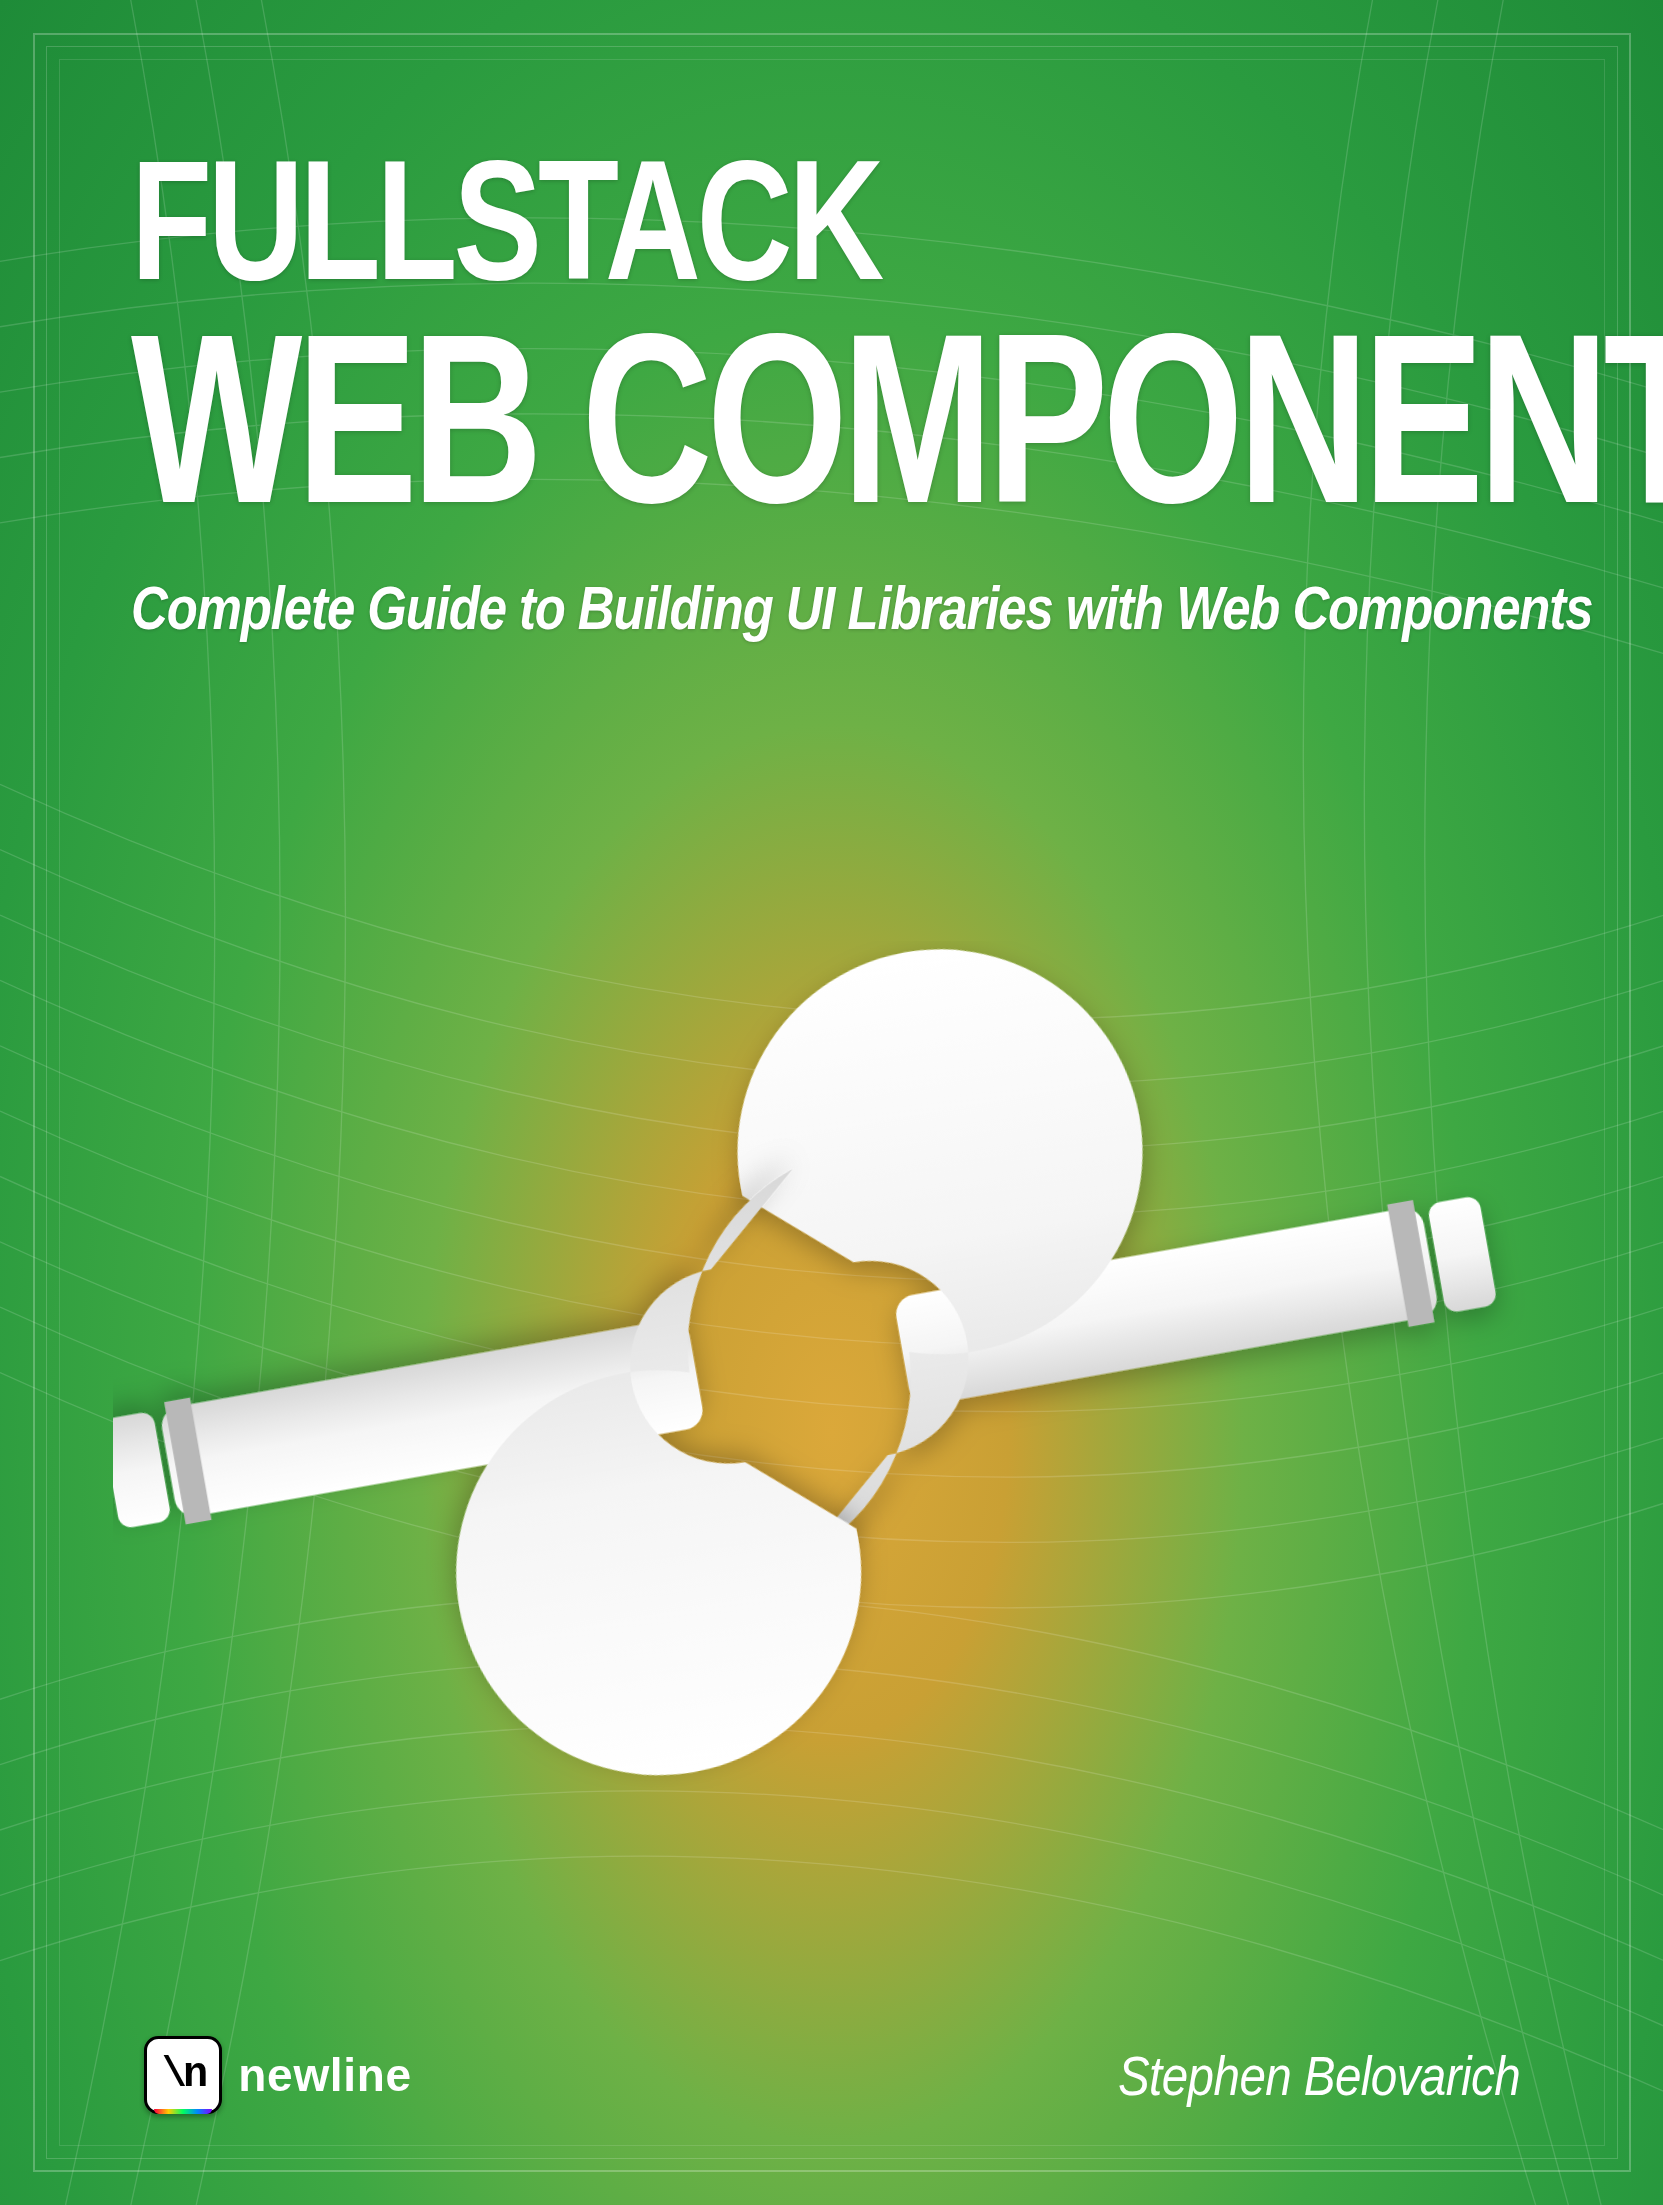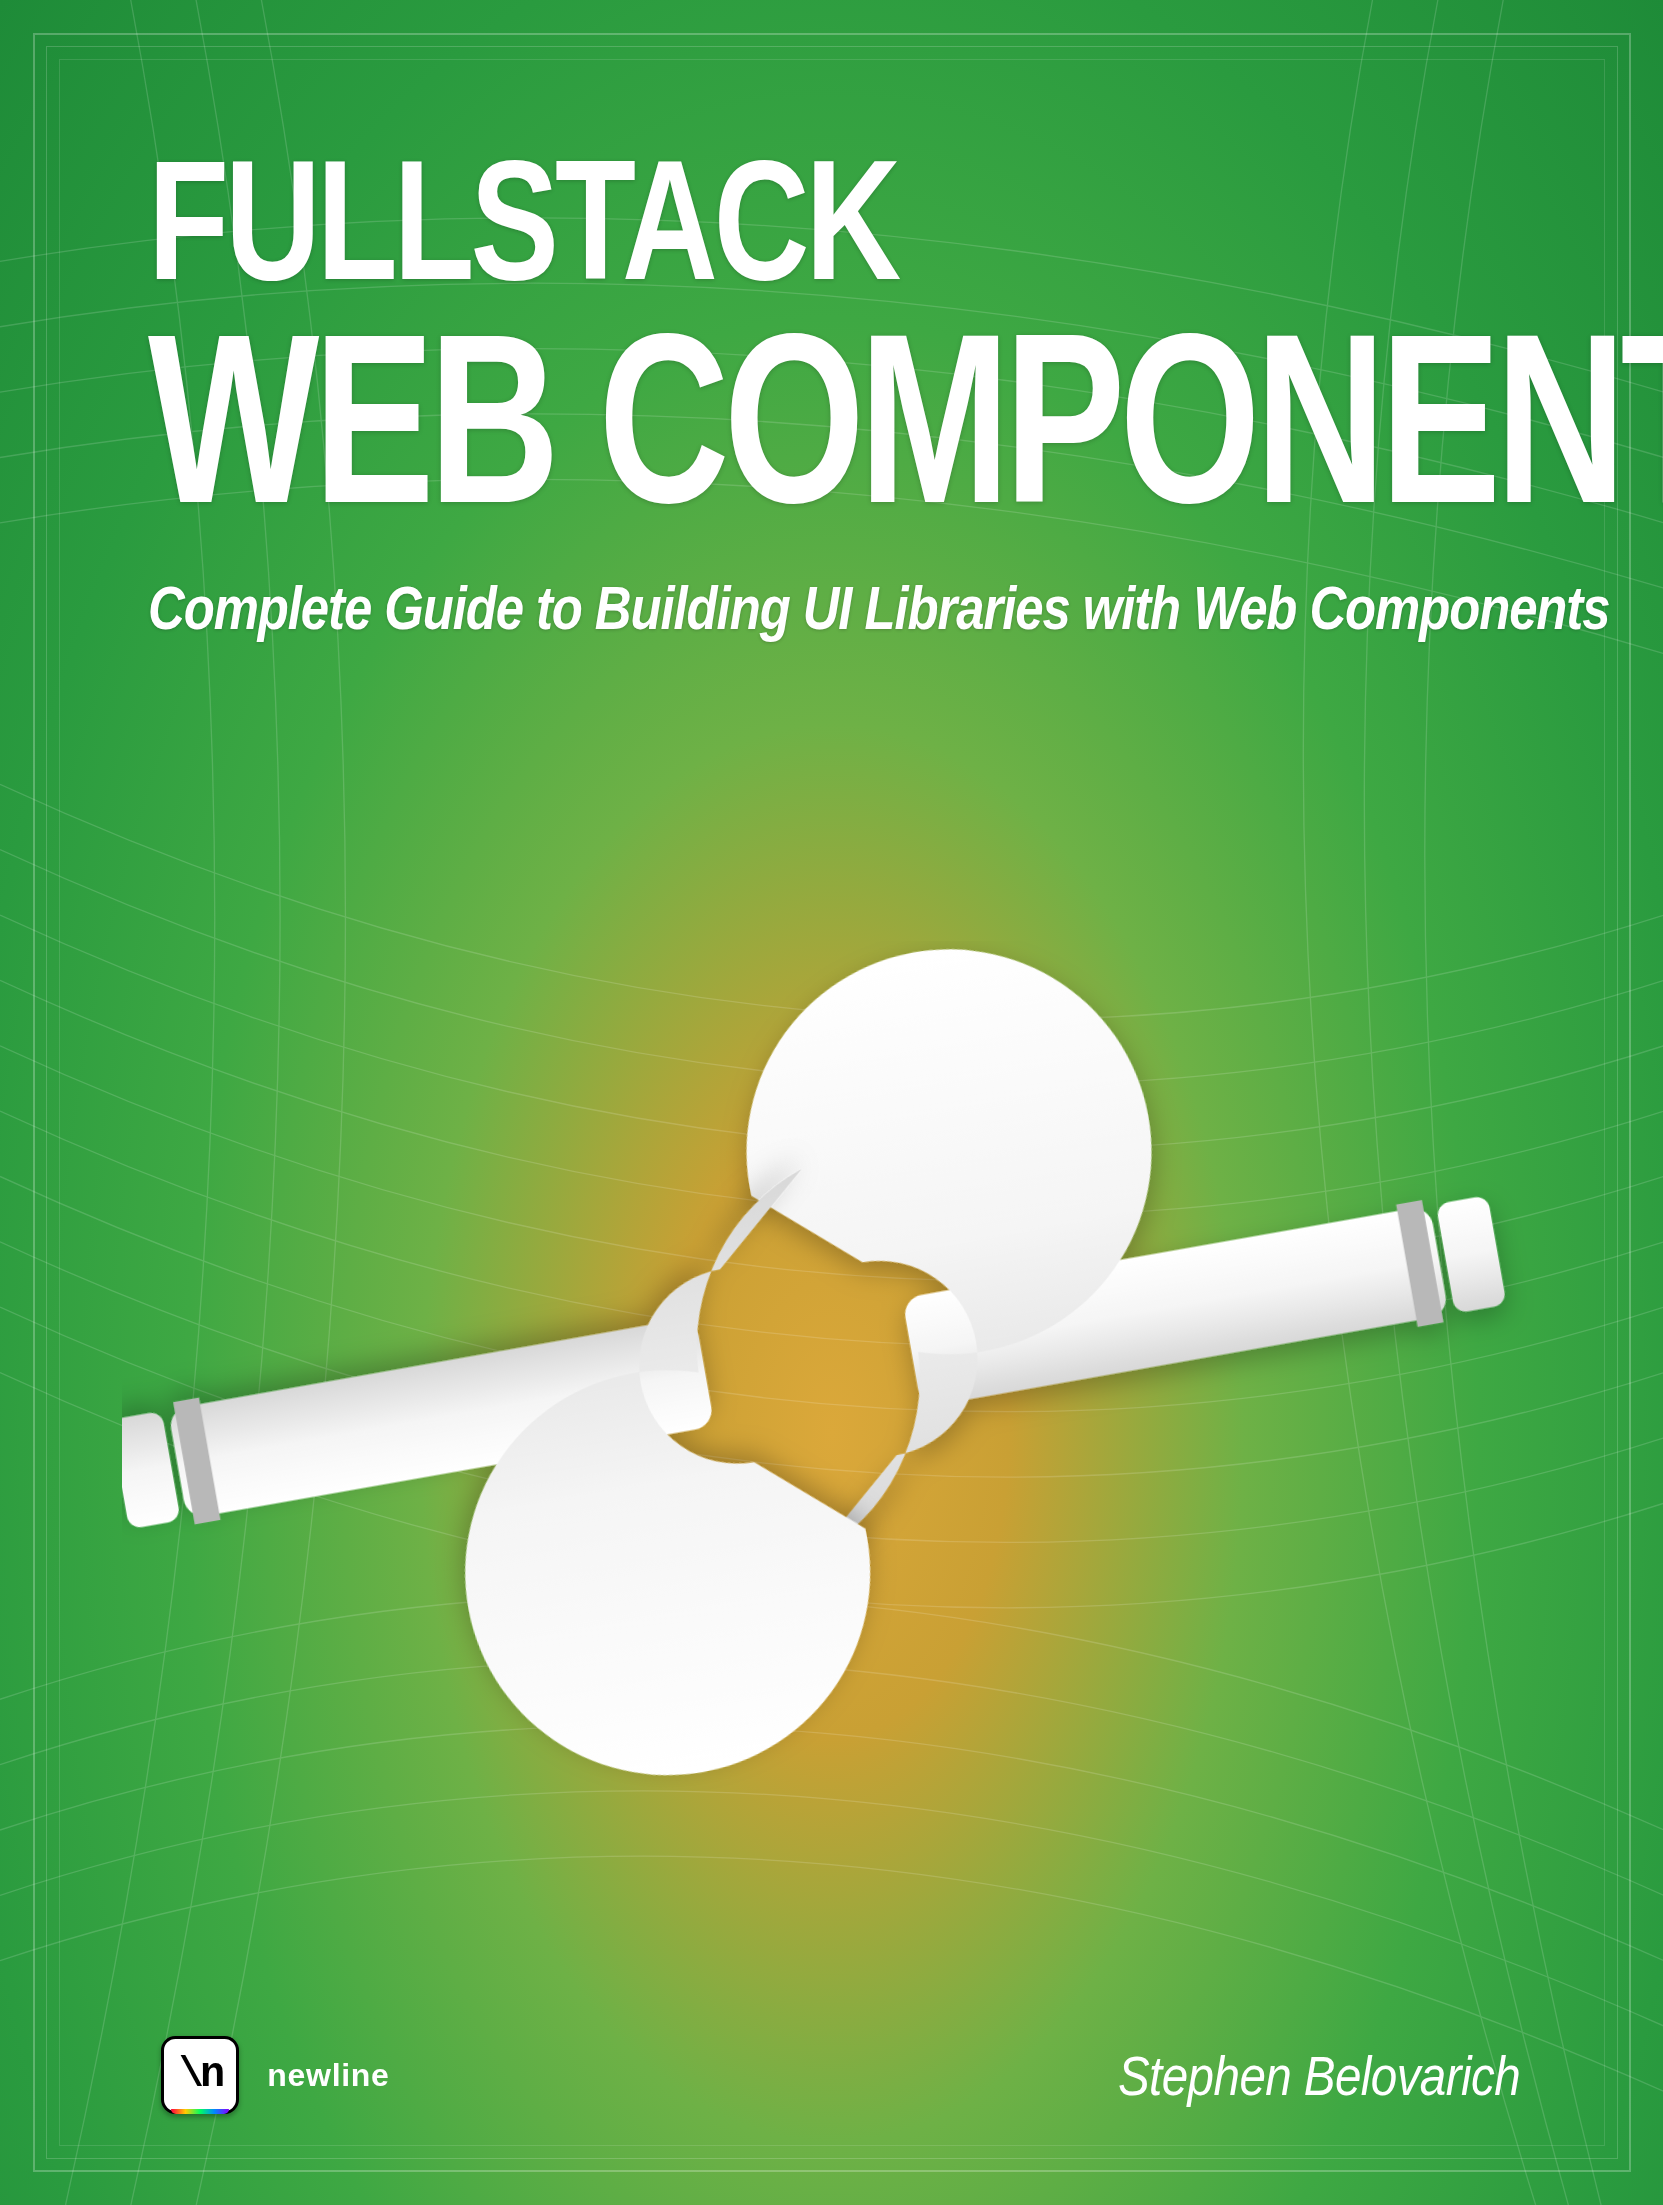--- a/index.html
+++ b/index.html
@@ -9,21 +9,20 @@
       font-family: 'Arial Narrow', 'Helvetica Neue Condensed', sans-serif;
       overflow: hidden;
       position: relative;
     }
     .cover {
       width: 100%;
       height: 100%;
       position: relative;
       background: radial-gradient(ellipse at 50% 65%, #dba83a 0%, #c9a034 15%, #6eb146 35%, #3ea843 55%, #2a9b3f 75%, #1e8b38 100%);
       overflow: hidden;
-      padding-left: 17px;
     }
     .border-frame {
       position: absolute;
       inset: 33px;
       border: 2px solid rgba(255,255,255,0.25);
       pointer-events: none;
     }
     .border-frame-2 {
       position: absolute;
       inset: 46px;
@@ -127,24 +126,23 @@
     }
     .logo-text {
       font-family: 'Courier New', monospace;
       font-weight: 900;
       font-size: 42px;
       color: #000;
       letter-spacing: -3.9px;
     }
     .publisher-name {
       color: #fff;
-      font-size: 32px;
+      font-size: 46px;
       font-weight: 600;
       letter-spacing: 0.7px;
-      margin-left: 12px;
     }
     .author {
       color: #fff;
       font-size: 56px;
       font-style: italic;
       font-weight: 500;
       font-stretch: condensed;
       transform: scaleX(0.85);
       transform-origin: right;
       letter-spacing: -0.7px;

